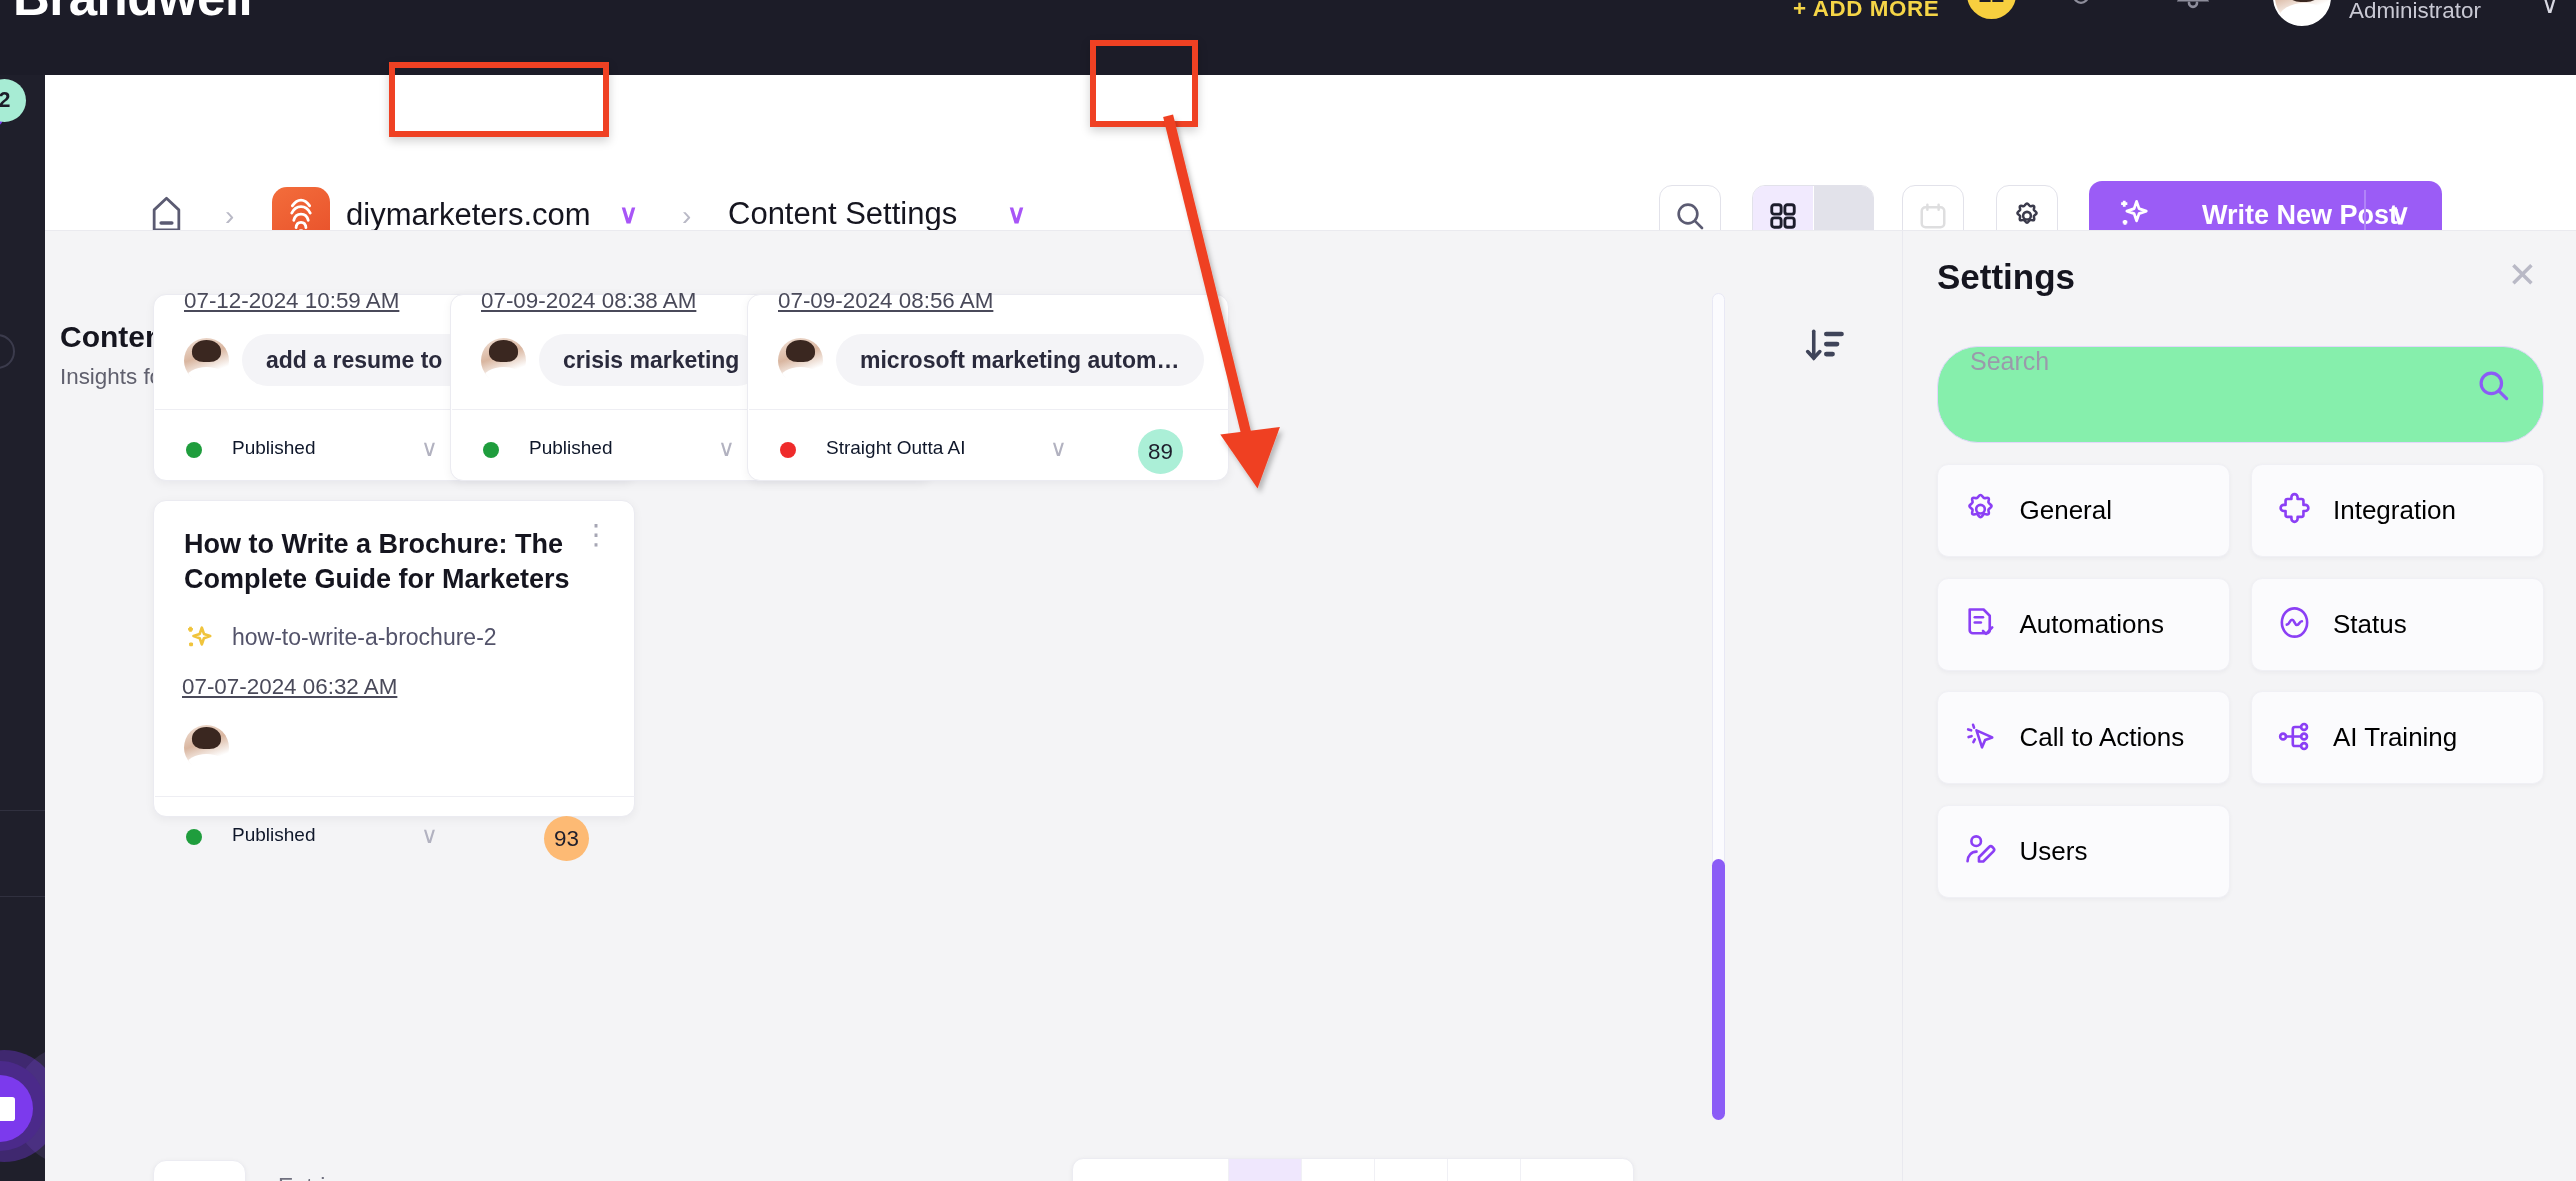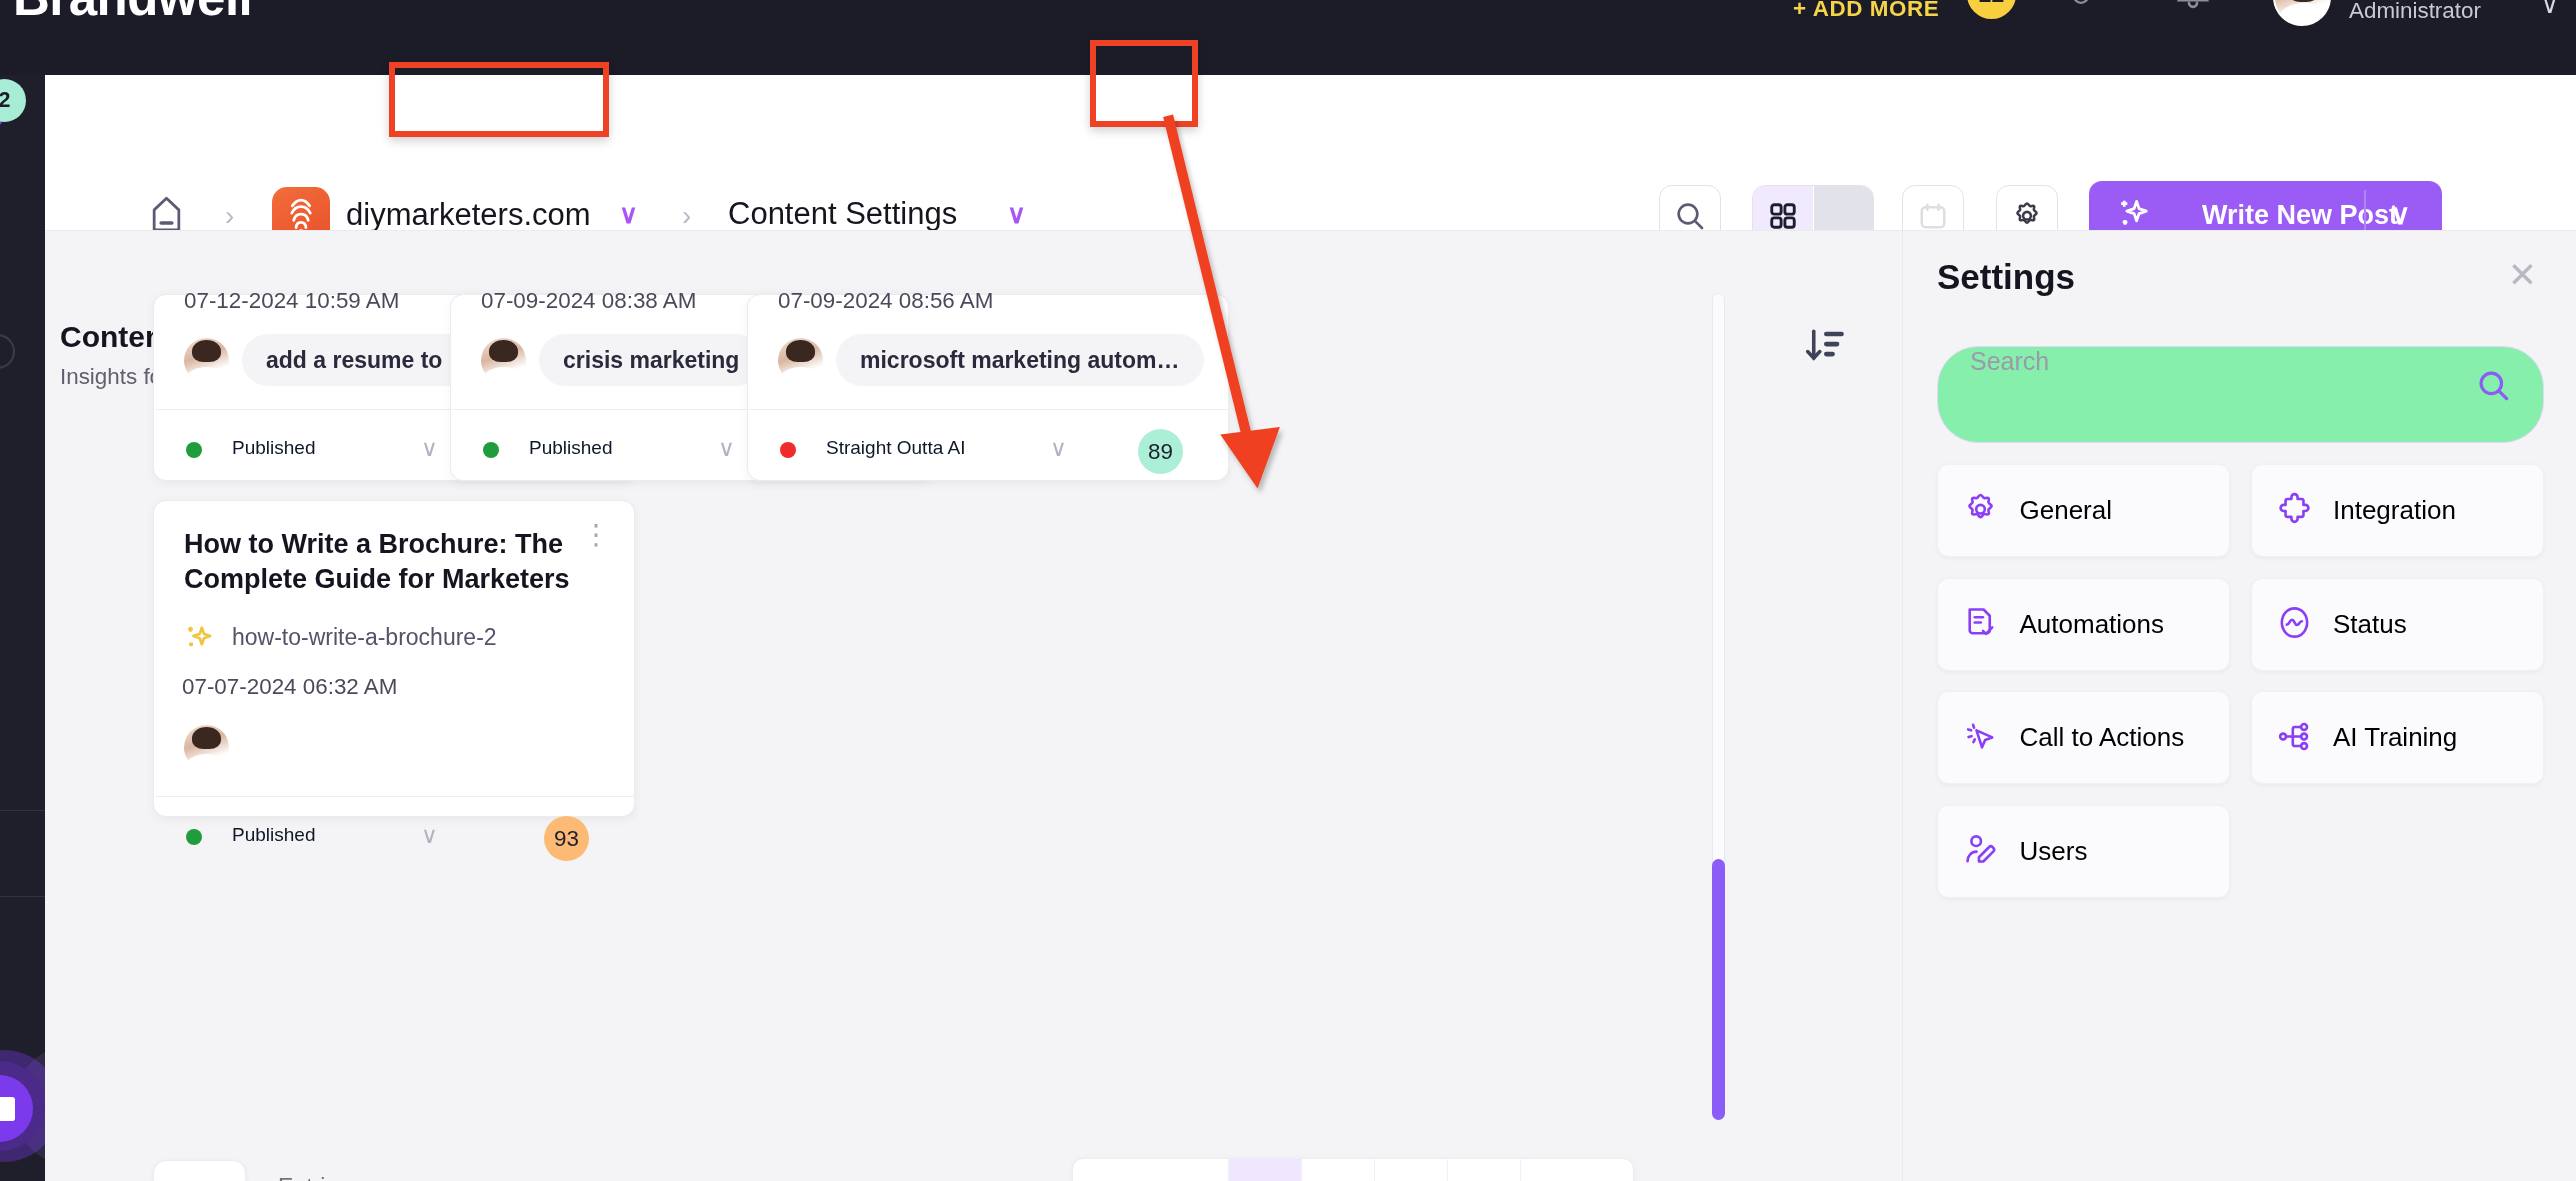--- a/index.html
+++ b/index.html
@@ -218,21 +218,21 @@
     position: absolute; left: 0; top: 156px; width: 1857px; height: 951px;
     background: #f4f4f6; overflow: hidden;
   }
 
   .card {
     position: absolute; background: #fff; border-radius: 13px;
     border: 0.9px solid #ebebf1;
     box-shadow: 0 2.8px 9.3px rgba(20,20,40,.05);
   }
   .card-date {
-    position: absolute; font-size: 22.4px; color: #4a4a5a; white-space: nowrap;
+    position: absolute; font-size: 22.4px; color: #4a4a5a; white-space: nowrap; text-decoration: underline;
   }
   .chip {
     position: absolute; background: #f4f4f7; border-radius: 32px;
     height: 52px; display: flex; align-items: center; padding: 0 24px;
     font-size: 23px; font-weight: 700; color: #2a2a3c; white-space: nowrap;
   }
   .mini-av {
     position: absolute; width: 45px; height: 45px; border-radius: 50%;
     background: linear-gradient(160deg,#f2e2d8 0%,#d9b6a0 40%,#ffffff 72%);
     overflow: hidden;

